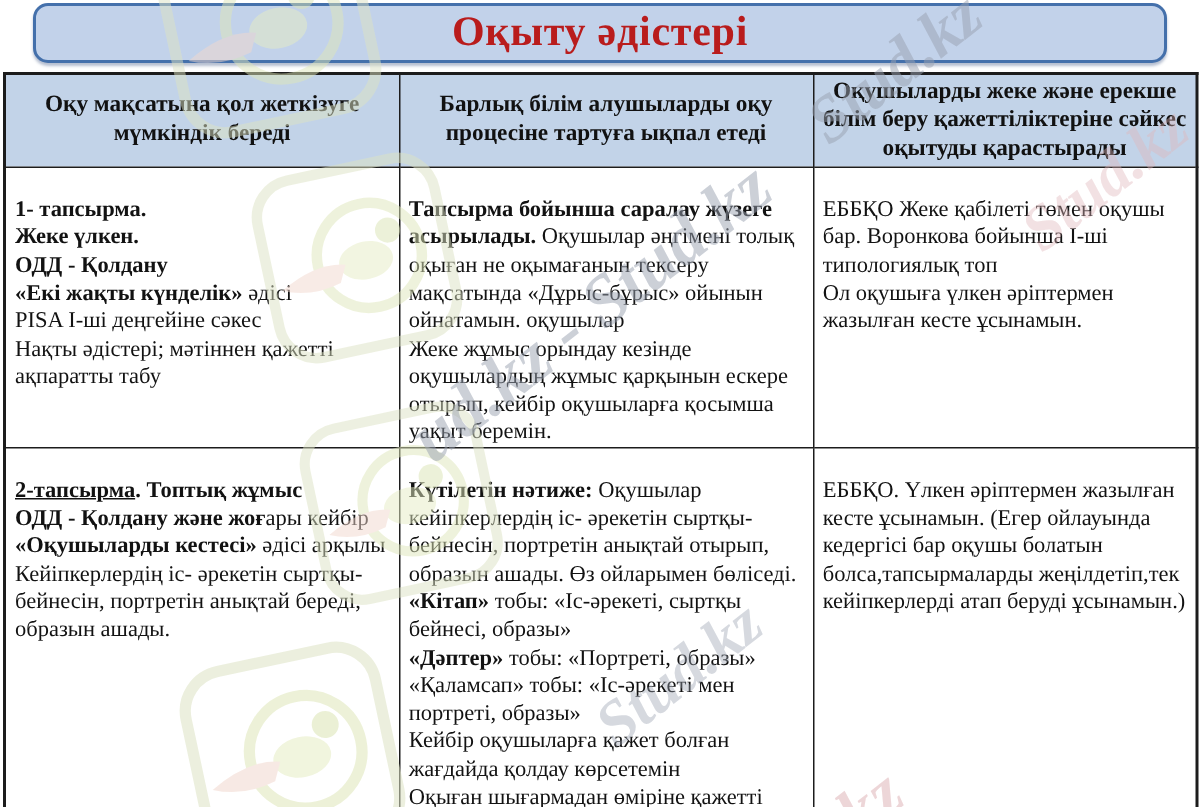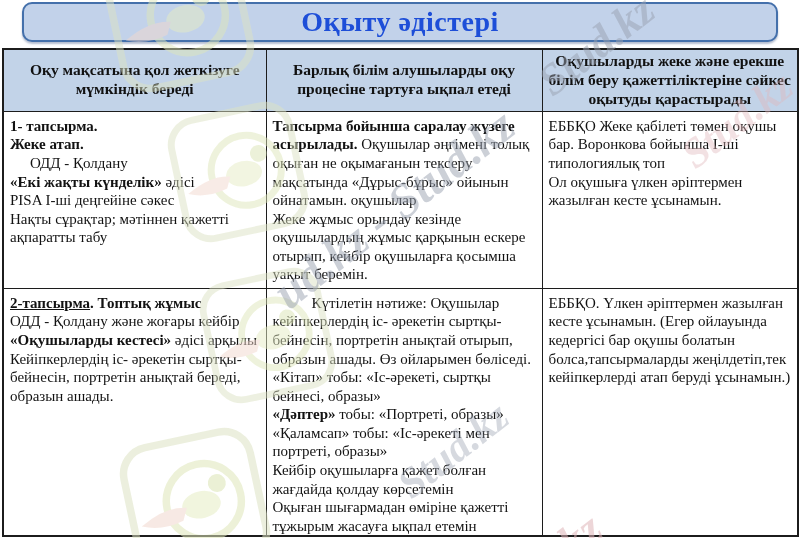--- a/index.html
+++ b/index.html
@@ -8,39 +8,39 @@
   .page { position:absolute; inset:0; background:#ffffff; }
 
   
   .title-bar {
     position:absolute; left:22px; top:2px; width:756px; height:40px;
     background:#c2d2ea; border:2px solid #4470ab; border-radius:10px;
     display:flex; align-items:center; justify-content:center;
     box-shadow:0 2px 2px rgba(90,110,150,.45);
     z-index:2;
   }
-  .title-bar h1 { font-size:28px; font-weight:bold; color:#1d4ed8; letter-spacing:.5px; }
+  .title-bar h1 { font-size:28px; font-weight:bold; color:#b91c1c; letter-spacing:.5px; }
 
   
   table.doc {
     position:absolute; left:2px; top:48px; width:795px;
     border-collapse:collapse; table-layout:fixed; z-index:2; background:transparent;
     border:2.5px solid #1c1c1c;
   }
   table.doc col.c1 { width:263px; }
   table.doc col.c2 { width:276px; }
   table.doc col.c3 { width:256px; }
   table.doc th, table.doc td { border:1.6px solid #1c1c1c; }
   table.doc th {
     background:#c2d3e8; height:60px; vertical-align:middle; text-align:center;
     font-size:15.5px; font-weight:bold; color:#111; line-height:1.22; padding:2px 6px;
   }
   table.doc td {
     background:transparent; vertical-align:top; text-align:left;
-    font-size:15px; color:#121212; line-height:1.24; padding:5px 5px 0 6px;
+    font-size:15px; color:#121212; line-height:1.24; padding:19px 5px 0 6px;
   }
   tr.r1 td { height:177px; }
   tr.r2 td { height:235px; }
   td .para { margin:0; }
 
   
   .wm-layer { position:absolute; inset:0; z-index:5; pointer-events:none; }
   .wm-text {
     position:absolute; font-family:"Liberation Serif",serif; font-style:italic; font-weight:bold;
     white-space:nowrap; transform-origin:left top;
@@ -68,45 +68,45 @@
       <tr>
         <th>Оқу мақсатына қол жеткізуге мүмкіндік береді</th>
         <th>Барлық білім алушыларды оқу процесіне тартуға ықпал етеді</th>
         <th>Оқушыларды жеке және ерекше білім беру қажеттіліктеріне сәйкес оқытуды қарастырады</th>
       </tr>
     </thead>
     <tbody>
       <tr class="r1">
         <td>
             <div class="para"><span style="font-weight: bold;">1- тапсырма.</span></div>
-            <div class="para"><span style="font-weight: bold;">Жеке атап.</span></div>
-            <div class="para"><span style="font-weight: normal; margin-left: 20px;">ОДД - Қолдану</span></div>
+            <div class="para"><span style="font-weight: bold;">Жеке үлкен.</span></div>
+            <div class="para"><span style="font-weight: bold;">ОДД - Қолдану</span></div>
             <div class="para"><span style="font-weight: bold;">«Екі жақты күнделік»</span><span> әдісі</span></div>
             <div class="para"><span> PISA I-ші  деңгейіне сәкес</span></div>
-            <div class="para"><span>Нақты сұрақтар; мәтіннен қажетті ақпаратты табу</span></div>
+            <div class="para"><span>Нақты әдістері; мәтіннен қажетті ақпаратты табу</span></div>
           </td>
         <td>
             <div class="para"><span style="font-weight: bold;">Тапсырма бойынша саралау жүзеге асырылады.</span><span> Оқушылар  әңгімені толық оқыған не оқымағанын тексеру мақсатында «Дұрыс-бұрыс» ойынын ойнатамын.  оқушылар</span></div>
             <div class="para"><span>Жеке жұмыс орындау кезінде оқушылардың жұмыс қарқынын ескере отырып, кейбір оқушыларға қосымша уақыт беремін.</span></div>
           </td>
         <td>
             <div class="para"><span>ЕББҚО Жеке  қабілеті төмен оқушы бар. Воронкова бойынша I-ші типологиялық топ</span></div>
             <div class="para"><span>Ол оқушыға үлкен әріптермен жазылған  кесте ұсынамын.</span></div>
           </td>
       </tr>
       <tr class="r2">
         <td>
             <div class="para"><span style="font-weight: bold; text-decoration: underline;">2-тапсырма</span><span style="font-weight: bold;">. </span><span style="font-weight: bold;">Топтық жұмыс</span></div>
-            <div class="para"><span style="font-weight: normal; margin-top: 40px;">ОДД - Қолдану және жоғ</span><span>ары кейбір</span></div>
+            <div class="para"><span style="font-weight: bold; margin-top: 40px;">ОДД - Қолдану және жоғ</span><span>ары кейбір</span></div>
             <div class="para"><span style="font-weight: bold;">«Оқушыларды кестесі»</span><span> әдісі арқылы</span></div>
             <div class="para"><span>Кейіпкерлердің іс- әрекетін сыртқы-бейнесін, портретін анықтай береді, образын ашады.</span></div>
           </td>
         <td>
-            <div class="para"><span style="font-weight: normal; margin-left: 39px;">Күтілетін нәтиже:</span><span> Оқушылар кейіпкерлердің іс- әрекетін сыртқы-бейнесін, портретін анықтай отырып, образын ашады. Өз ойларымен бөліседі.</span></div>
-            <div class="para"><span style="font-weight: normal;">«Кітап»</span><span> тобы: «Іс-әрекеті, сыртқы бейнесі, образы»</span></div>
+            <div class="para"><span style="font-weight: bold;">Күтілетін нәтиже:</span><span> Оқушылар кейіпкерлердің іс- әрекетін сыртқы-бейнесін, портретін анықтай отырып, образын ашады. Өз ойларымен бөліседі.</span></div>
+            <div class="para"><span style="font-weight: bold;">«Кітап»</span><span> тобы: «Іс-әрекеті, сыртқы бейнесі, образы»</span></div>
             <div class="para"><span style="font-weight: bold;">«Дәптер»</span><span> тобы: «Портреті, образы»</span></div>
             <div class="para"><span style="font-weight: normal;">«Қаламсап»</span><span> тобы: «Іс-әрекеті мен портреті, образы»</span></div>
             <div class="para"><span>Кейбір оқушыларға қажет болған жағдайда қолдау көрсетемін</span></div>
             <div class="para"><span>Оқыған шығармадан өміріне қажетті тұжырым жасауға ықпал етемін</span></div>
           </td>
         <td>
             <div class="para"><span>ЕББҚО. Үлкен әріптермен жазылған кесте ұсынамын. (Егер ойлауында кедергісі бар оқушы болатын болса,тапсырмаларды жеңілдетіп,тек кейіпкерлерді атап  беруді ұсынамын.)</span></div>
           </td>
       </tr>
     </tbody>

